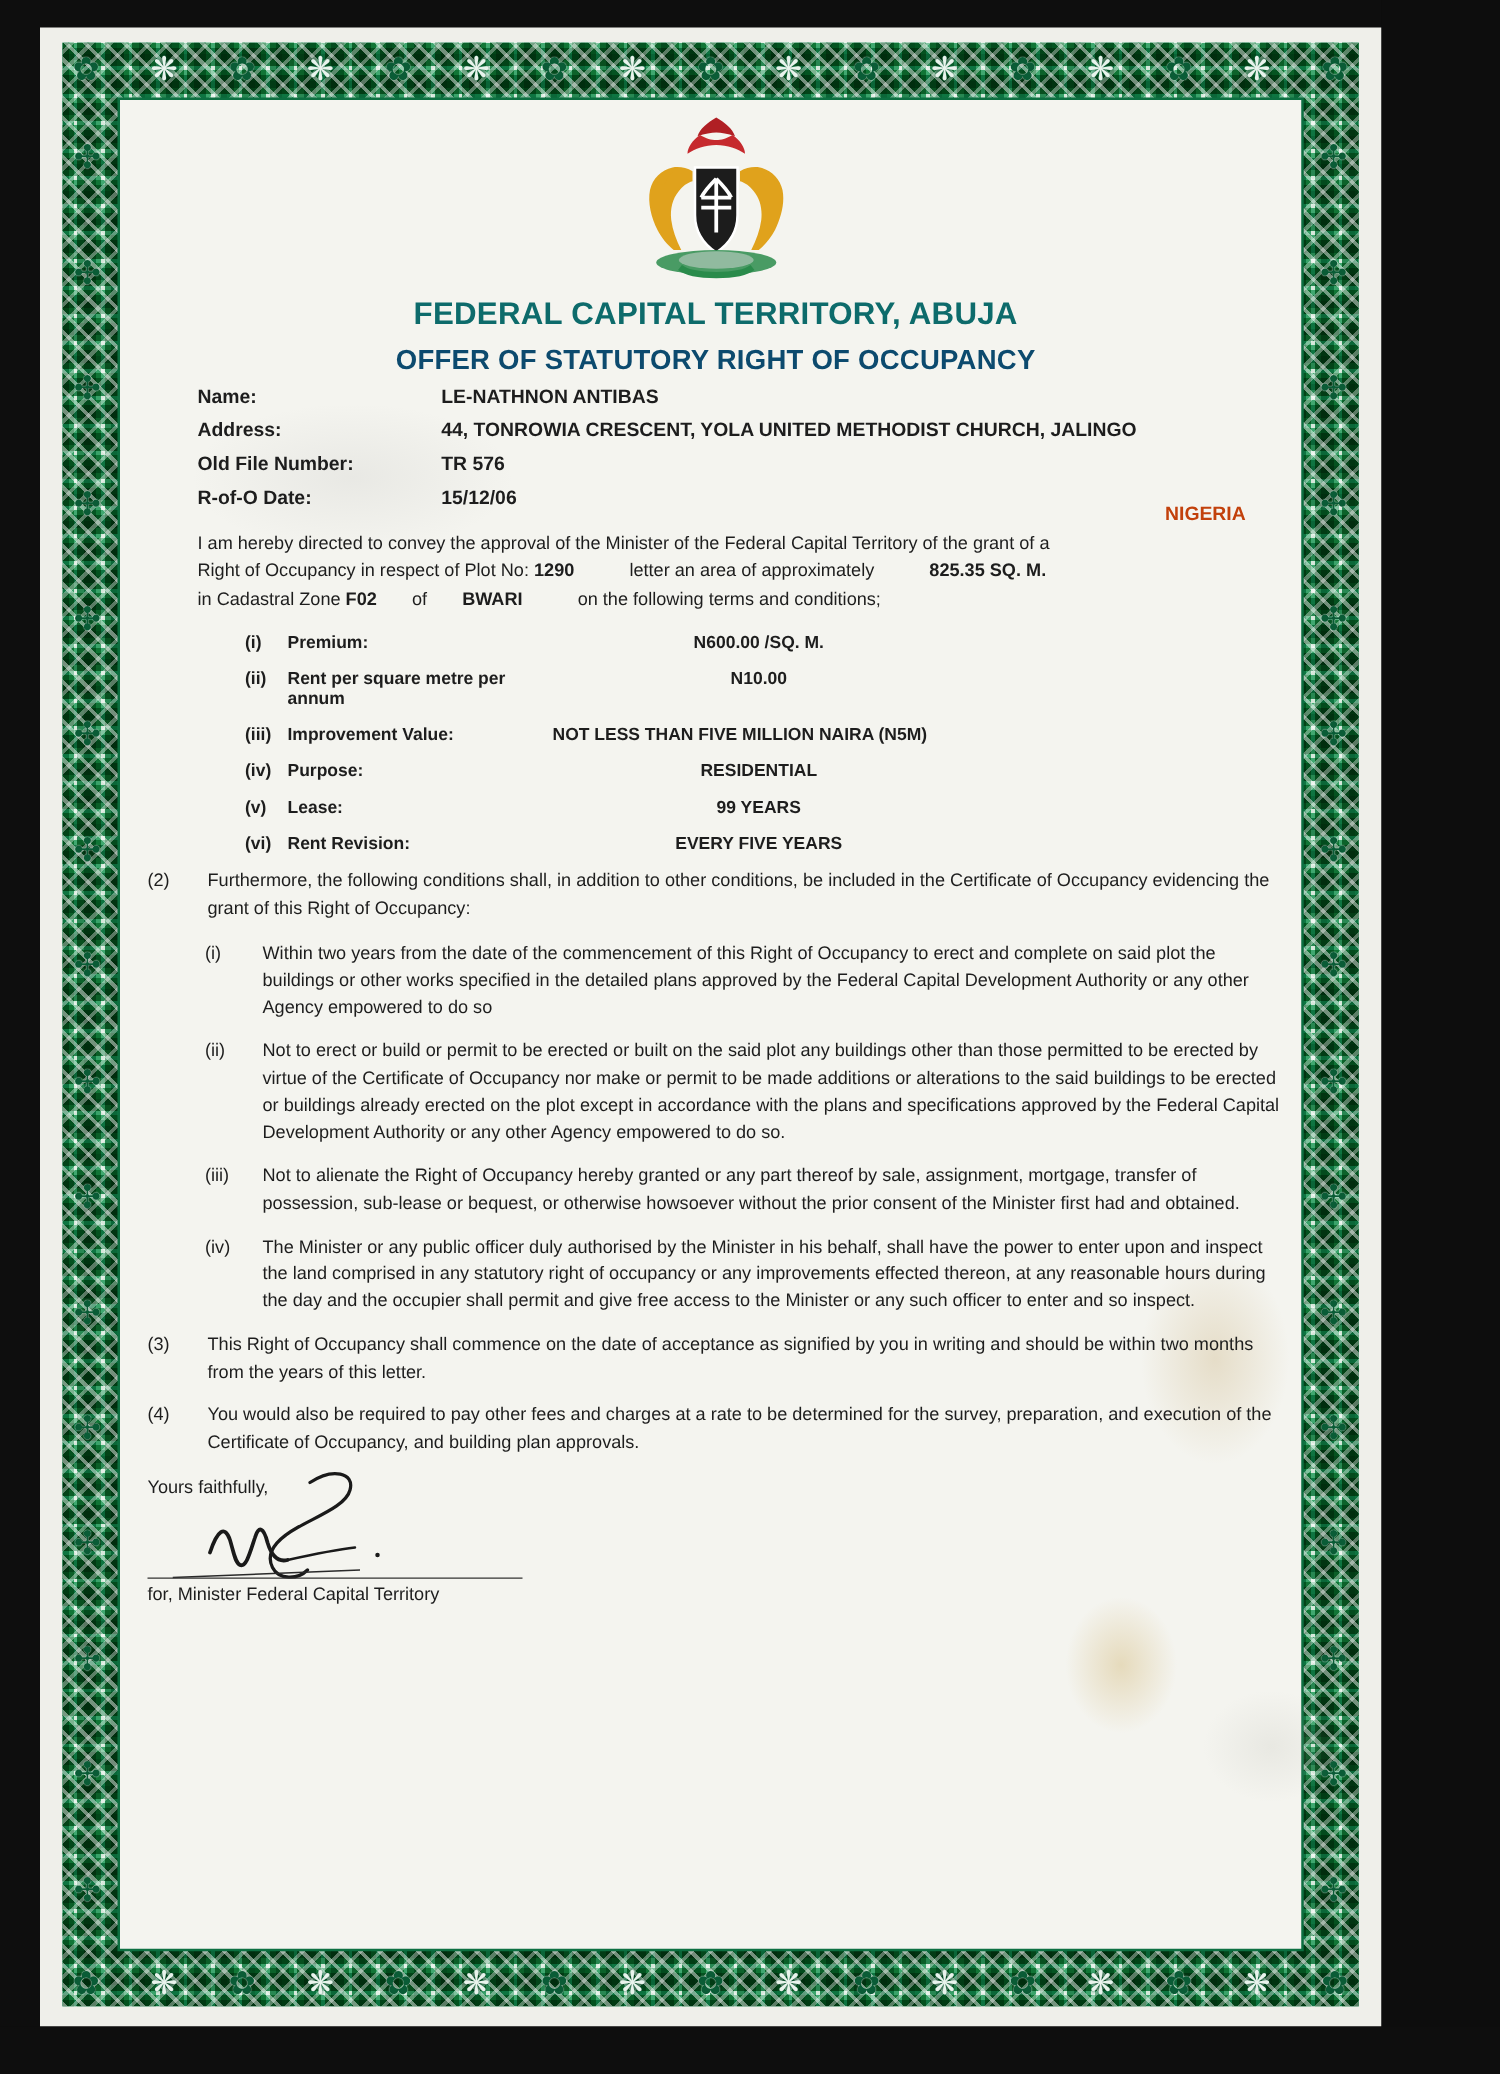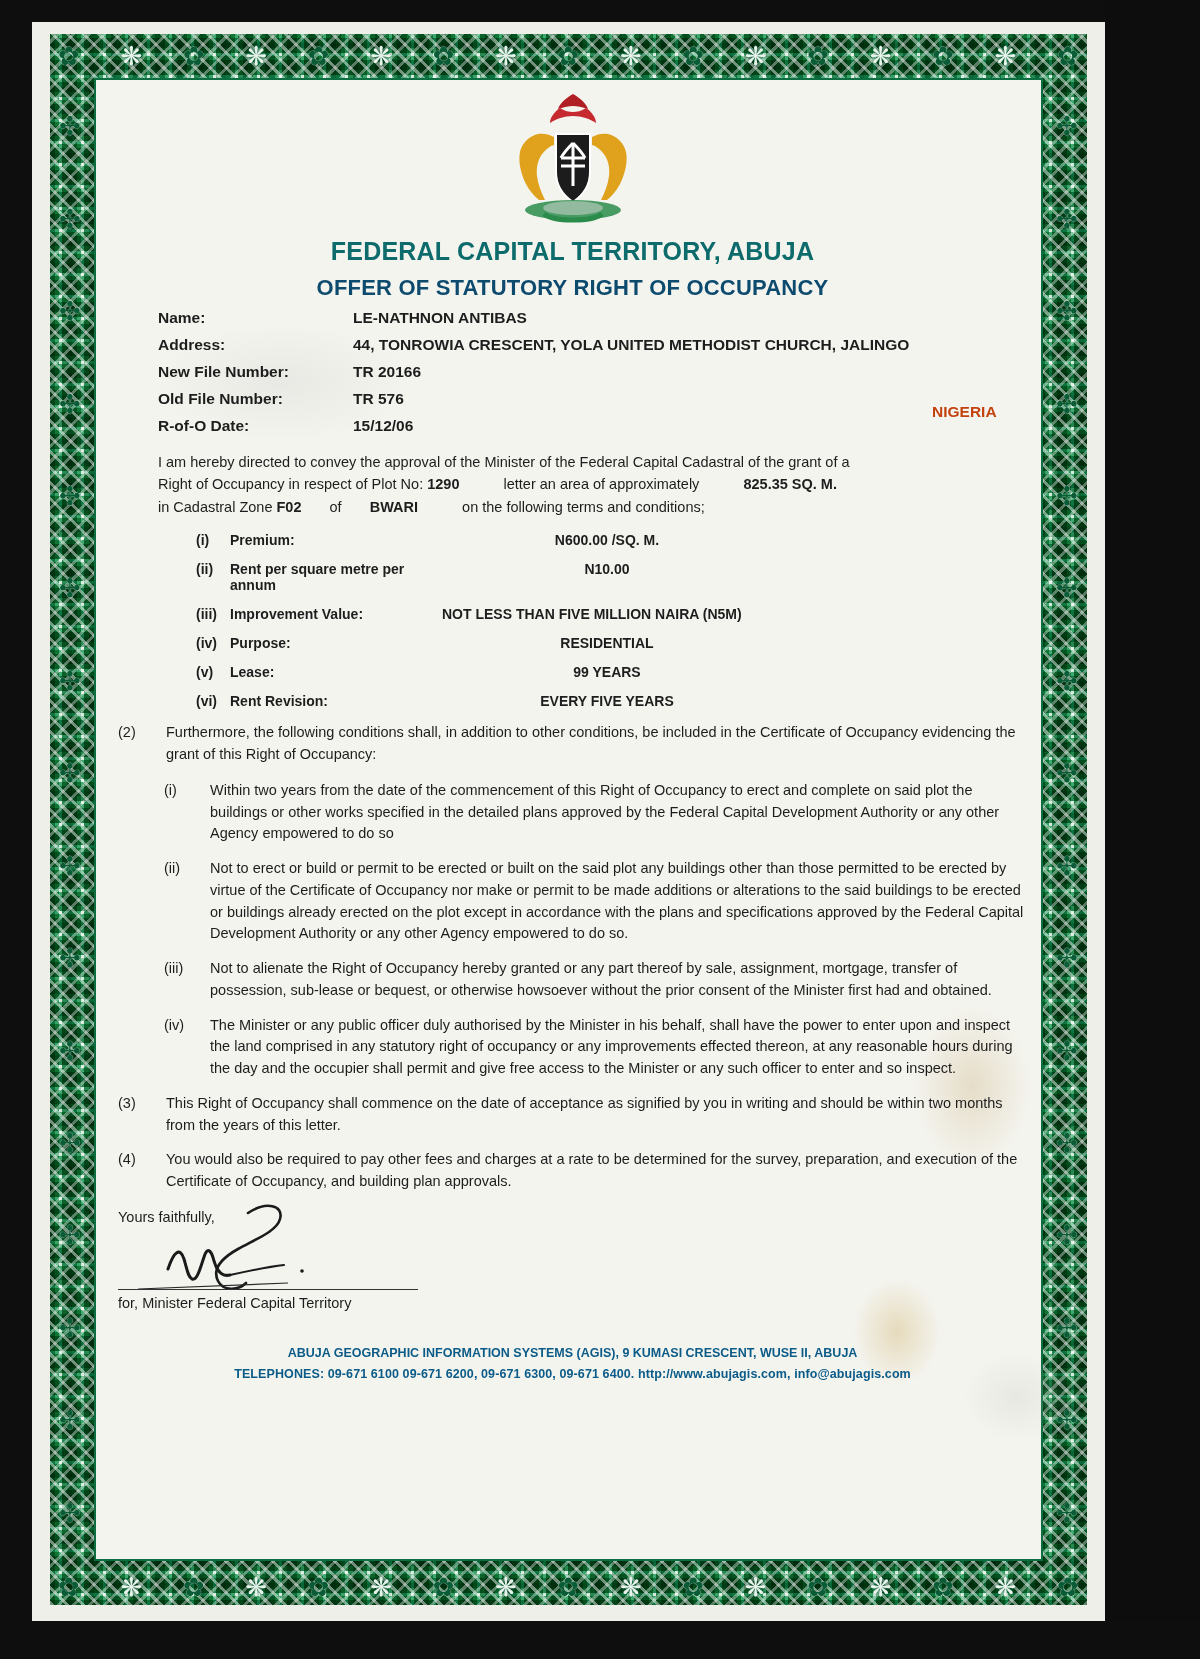--- a/index.html
+++ b/index.html
@@ -392,35 +392,31 @@
       <div class="fields">
         <div class="field-row">
           <span class="field-label">Name:</span>
           <span class="field-value">LE-NATHNON  ANTIBAS</span>
         </div>
         <div class="field-row">
           <span class="field-label">Address:</span>
           <span class="field-value">44, TONROWIA CRESCENT, YOLA UNITED METHODIST CHURCH, JALINGO</span>
         </div>
         <div class="field-row">
-          <span class="field-label">New File Number:</span>
-          <span class="field-value">TR 20166</span>
-        </div>
-        <div class="field-row">
           <span class="field-label">Old File Number:</span>
           <span class="field-value">TR 576</span>
         </div>
         <div class="field-row">
           <span class="field-label">R-of-O Date:</span>
           <span class="field-value">15/12/06</span>
         </div>
       </div>
 
       <div class="intro">
-        <div class="intro-l1">I am hereby directed to convey the approval of the Minister of the Federal Capital Cadastral of the grant of a</div>
+        <div class="intro-l1">I am hereby directed to convey the approval of the Minister of the Federal Capital Territory of the grant of a</div>
         <div class="intro-l2">
           <span>Right of Occupancy in respect of Plot No:</span>
           <span class="b">1290</span>
           <span class="sp-md"></span>
           <span>letter an area of approximately</span>
           <span class="sp-md"></span>
           <span class="b">825.35 SQ. M.</span>
         </div>
         <div class="intro-l3">
           <span>in Cadastral Zone</span>
@@ -512,23 +508,19 @@
             <path d="M30 74 C36 56 42 52 46 64 C49 74 50 82 54 84 C59 86 62 74 66 62 C69 52 73 54 76 66 C79 76 84 82 92 80" stroke="#1a1a1a" stroke-width="3" fill="none" stroke-linecap="round"></path>
             <path d="M92 80 C110 76 128 72 146 70" stroke="#1a1a1a" stroke-width="2" fill="none" stroke-linecap="round"></path>
             <circle cx="164" cy="76" r="1.8" fill="#1a1a1a"></circle>
             <path d="M0 94 C40 92 90 90 150 88" stroke="#2a2a2a" stroke-width="1.2" fill="none"></path>
           </svg>
         </div>
         <div class="sig-line"></div>
         <div class="sig-caption">for, Minister Federal Capital Territory</div>
       </div>
 
-      <div class="footer">
-        <div class="l1">ABUJA GEOGRAPHIC INFORMATION SYSTEMS (AGIS), 9 KUMASI CRESCENT, WUSE II, ABUJA</div>
-        <div class="l2">TELEPHONES: 09-671 6100 09-671 6200, 09-671 6300, 09-671 6400. http://www.abujagis.com, info@abujagis.com</div>
-      </div>
 
     </div>
 
     <div class="overflow-text">NIGERIA</div>
 
   </div>
 </div>
 
 </body></html>

